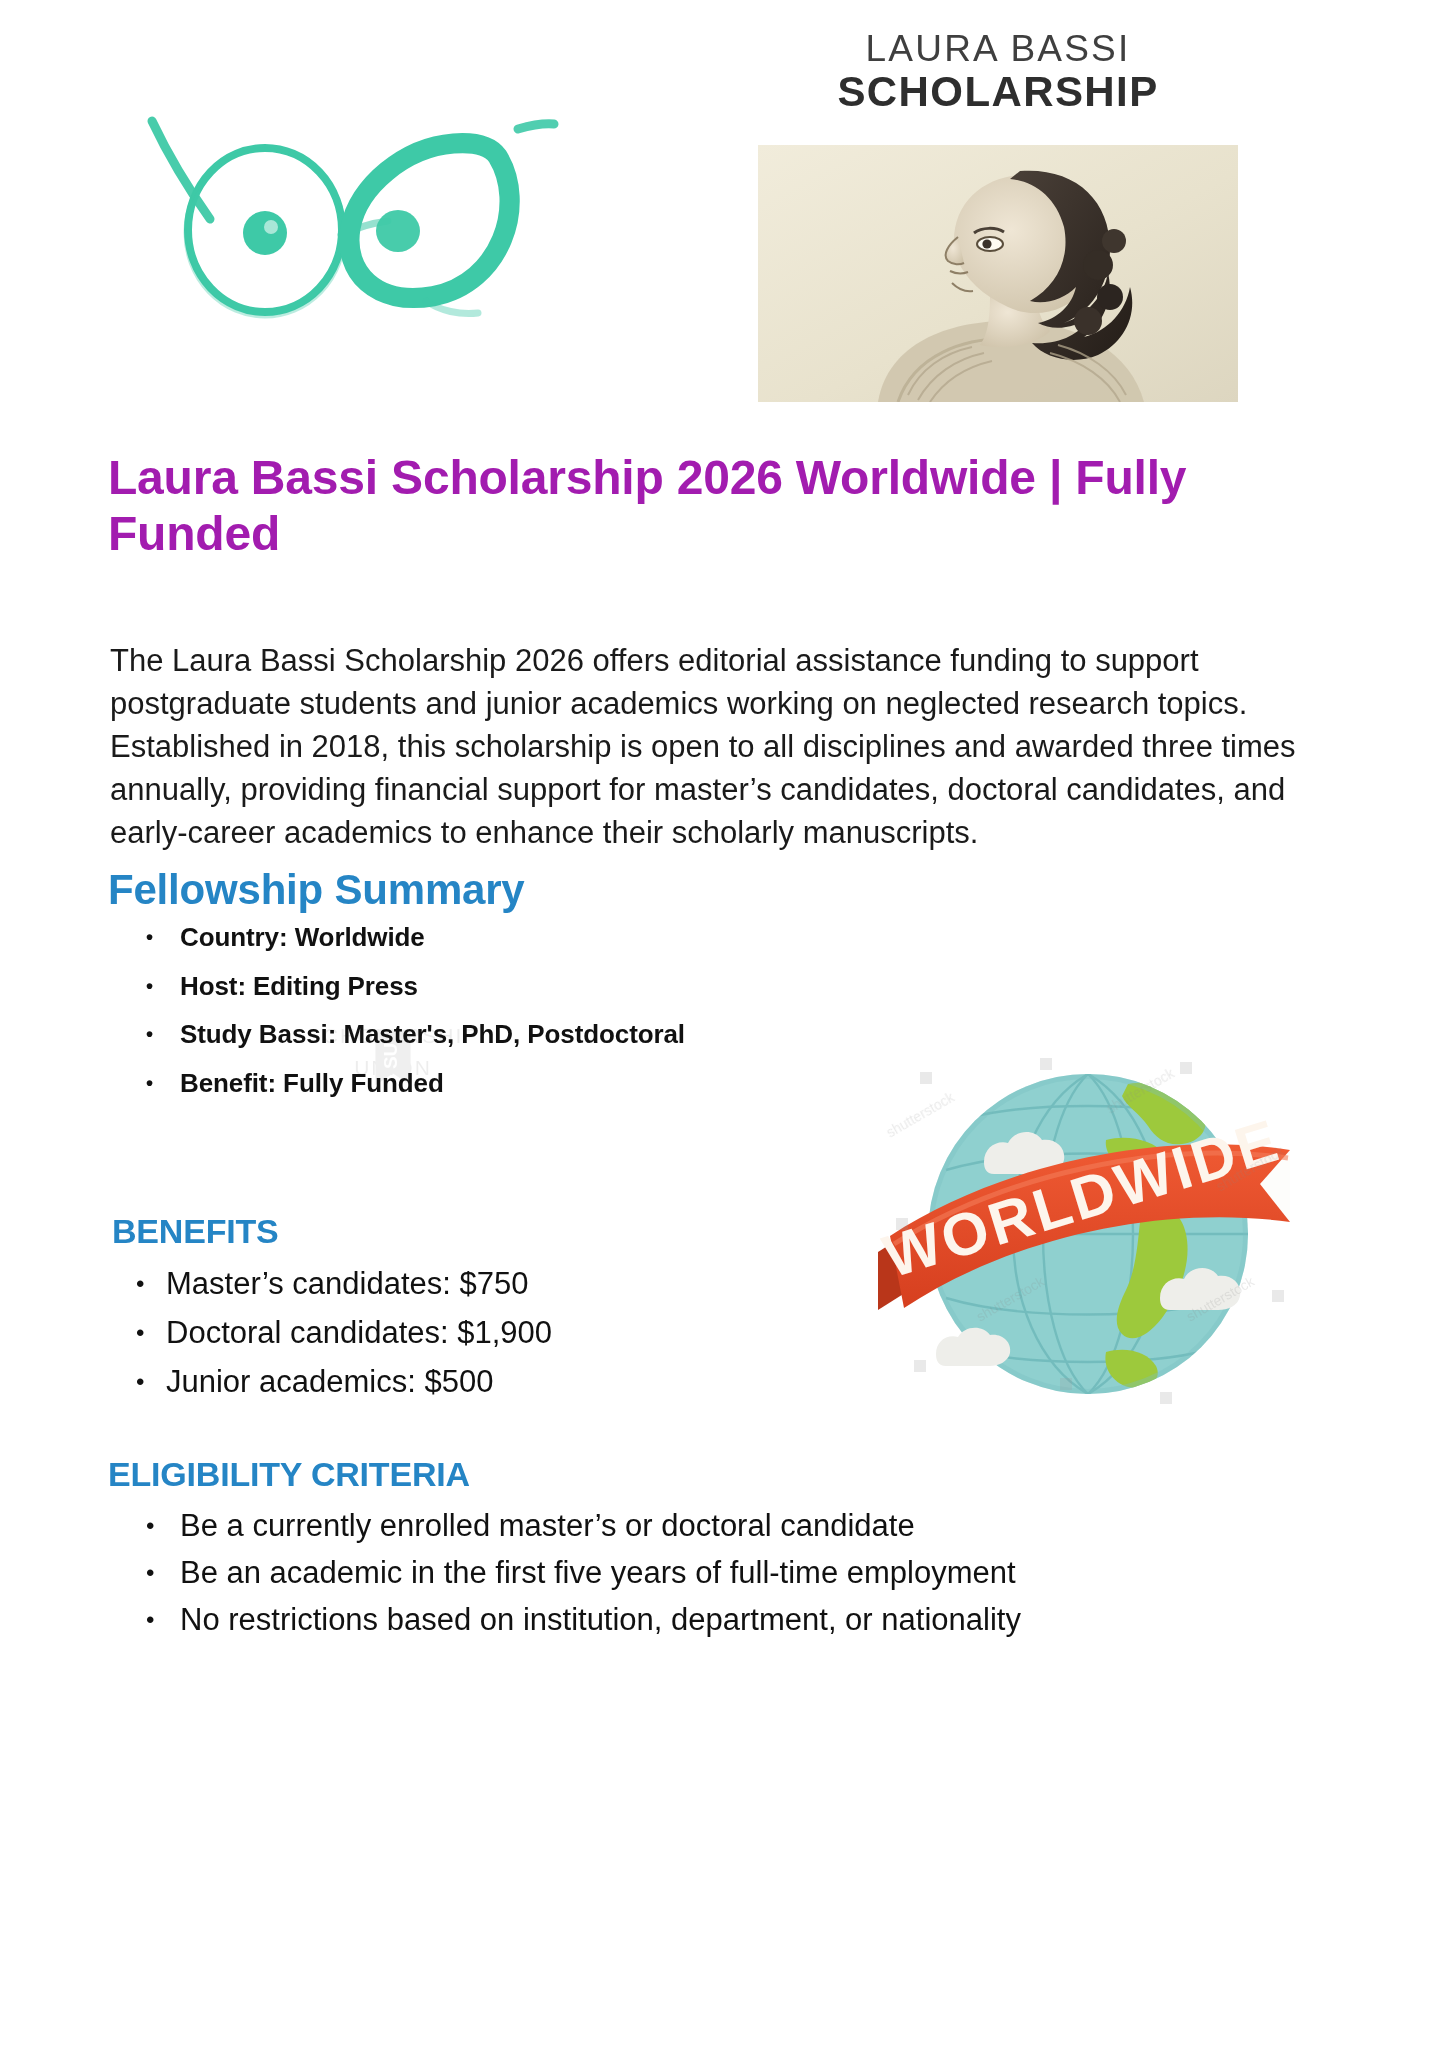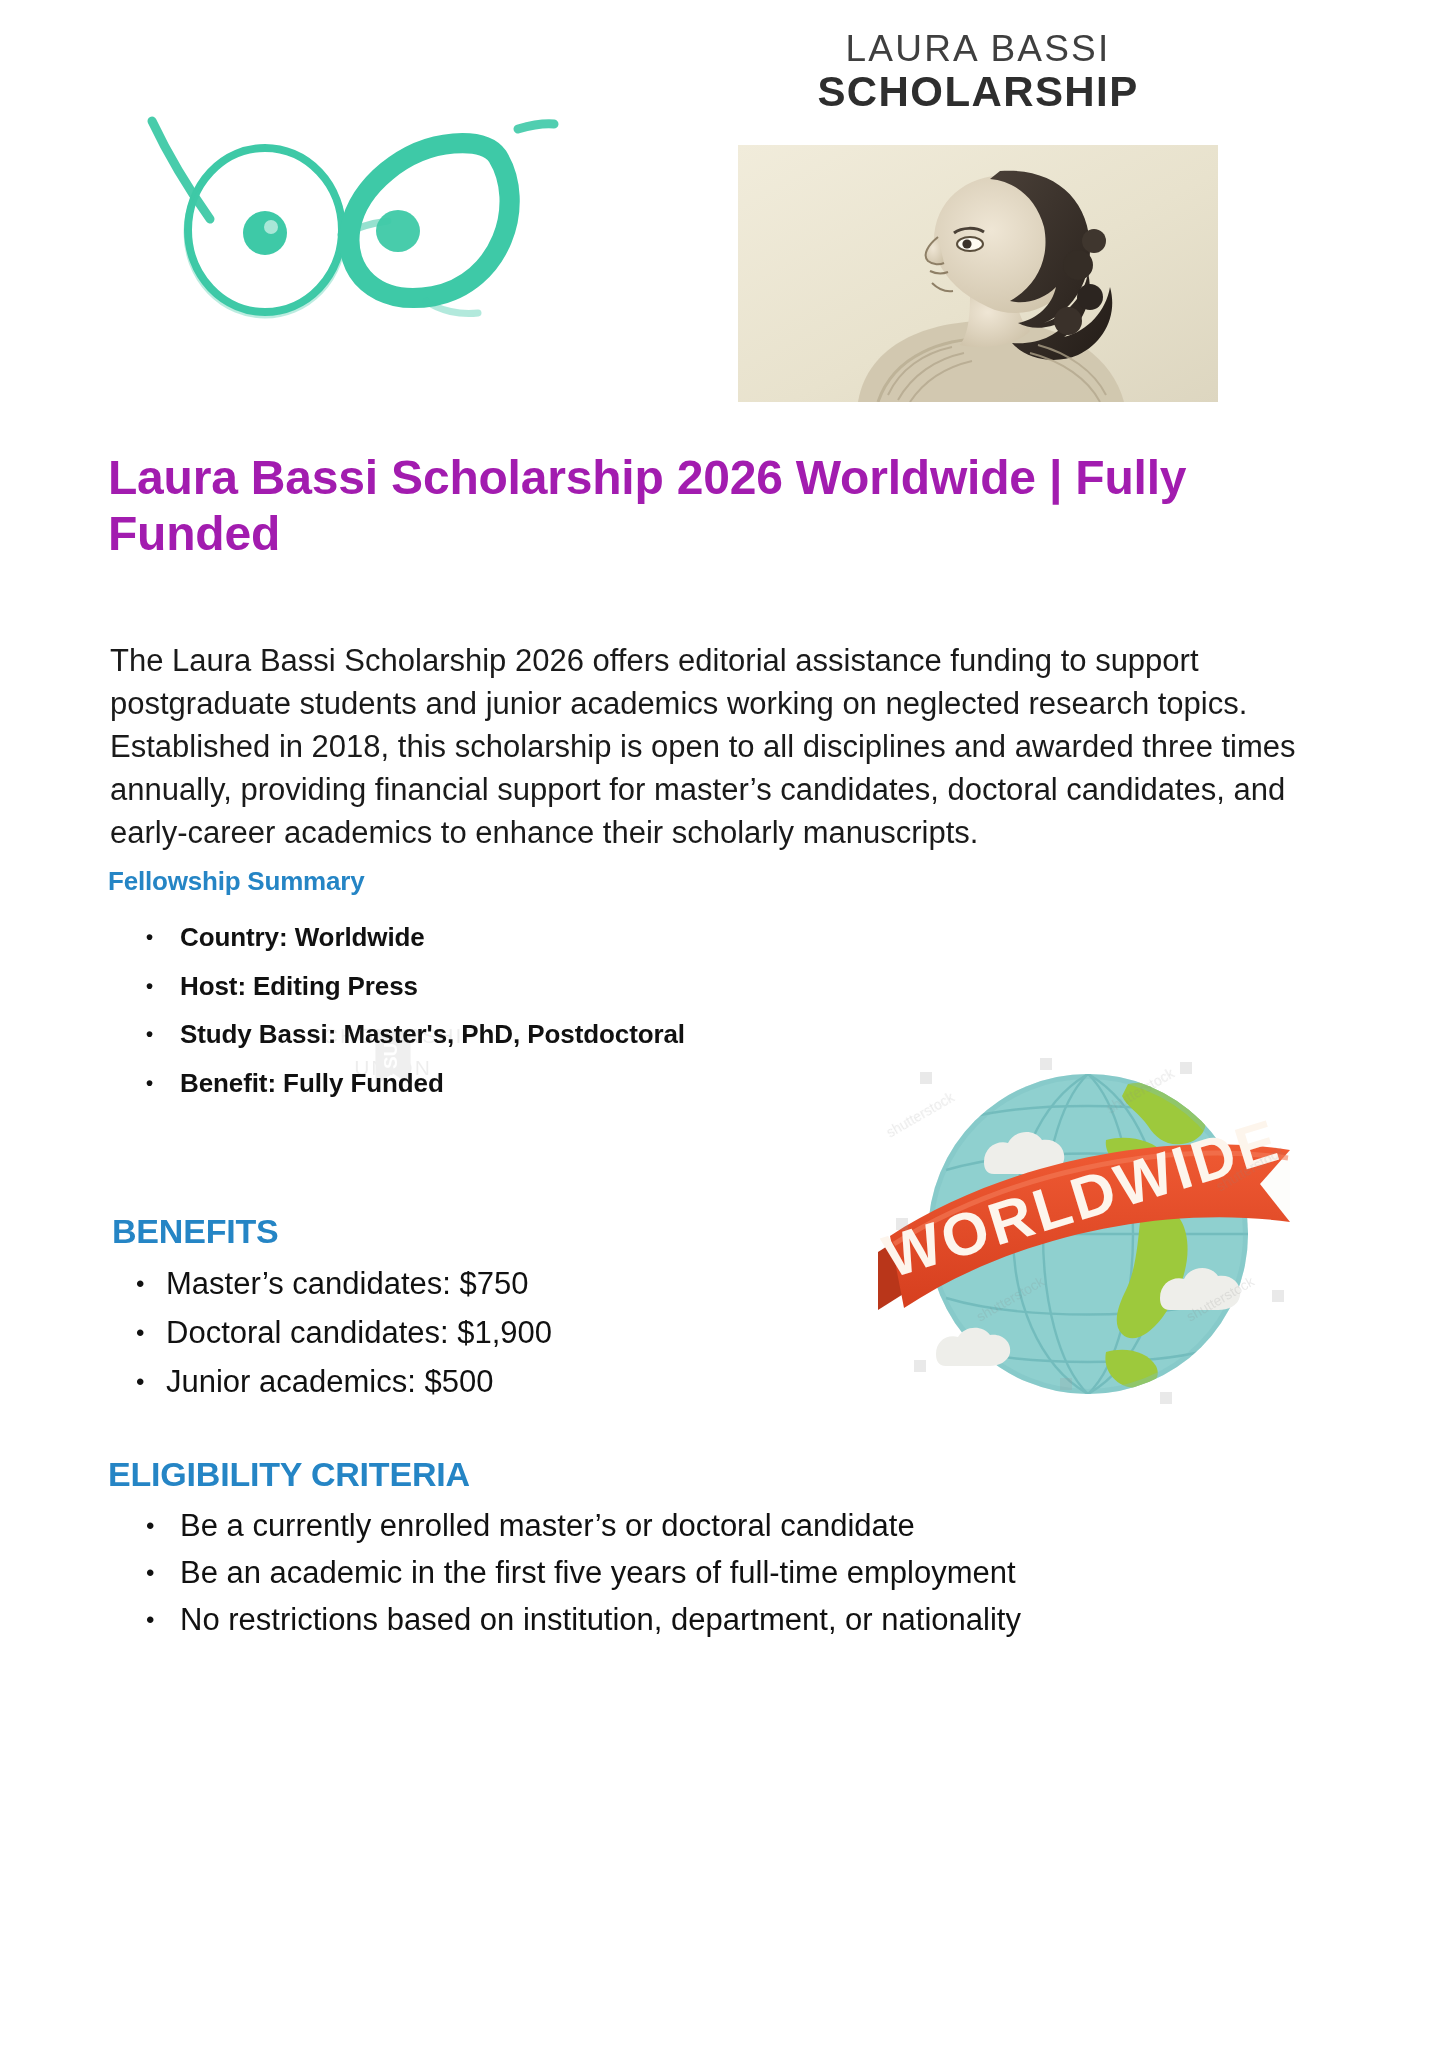--- a/index.html
+++ b/index.html
@@ -34,21 +34,21 @@
   
   .glasses-logo {
     position: absolute;
     left: 140px; top: 115px;
     width: 420px; height: 210px;
   }
 
   
   .bassi-card {
     position: absolute;
-    left: 738px; top: 22px;
+    left: 758px; top: 22px;
     width: 480px; height: 380px;
   }
   .bassi-wordmark {
     position: absolute;
     left: 20px; top: 8px;
     width: 440px;
     text-align: center;
     line-height: 1.04;
   }
   .bassi-wordmark .line1 {
@@ -102,21 +102,21 @@
   }
 
   
   .sec-head {
     position: absolute;
     font-family: "Liberation Sans", sans-serif;
     font-weight: 700;
     color: #2585c5;
     letter-spacing: -0.2px;
   }
-  #head-summary { left: 108px; top: 866px; font-size: 26px; }
+  #head-summary { left: 108px; top: 866px; font-size: 42px; }
   #head-benefits { left: 112px; top: 1212px; font-size: 34px; }
   #head-eligibility { left: 108px; top: 1455px; font-size: 34px; }
 
   
   ul.blist {
     position: absolute;
     margin: 0;
     padding: 0 0 0 72px;
     list-style: none;
   }

